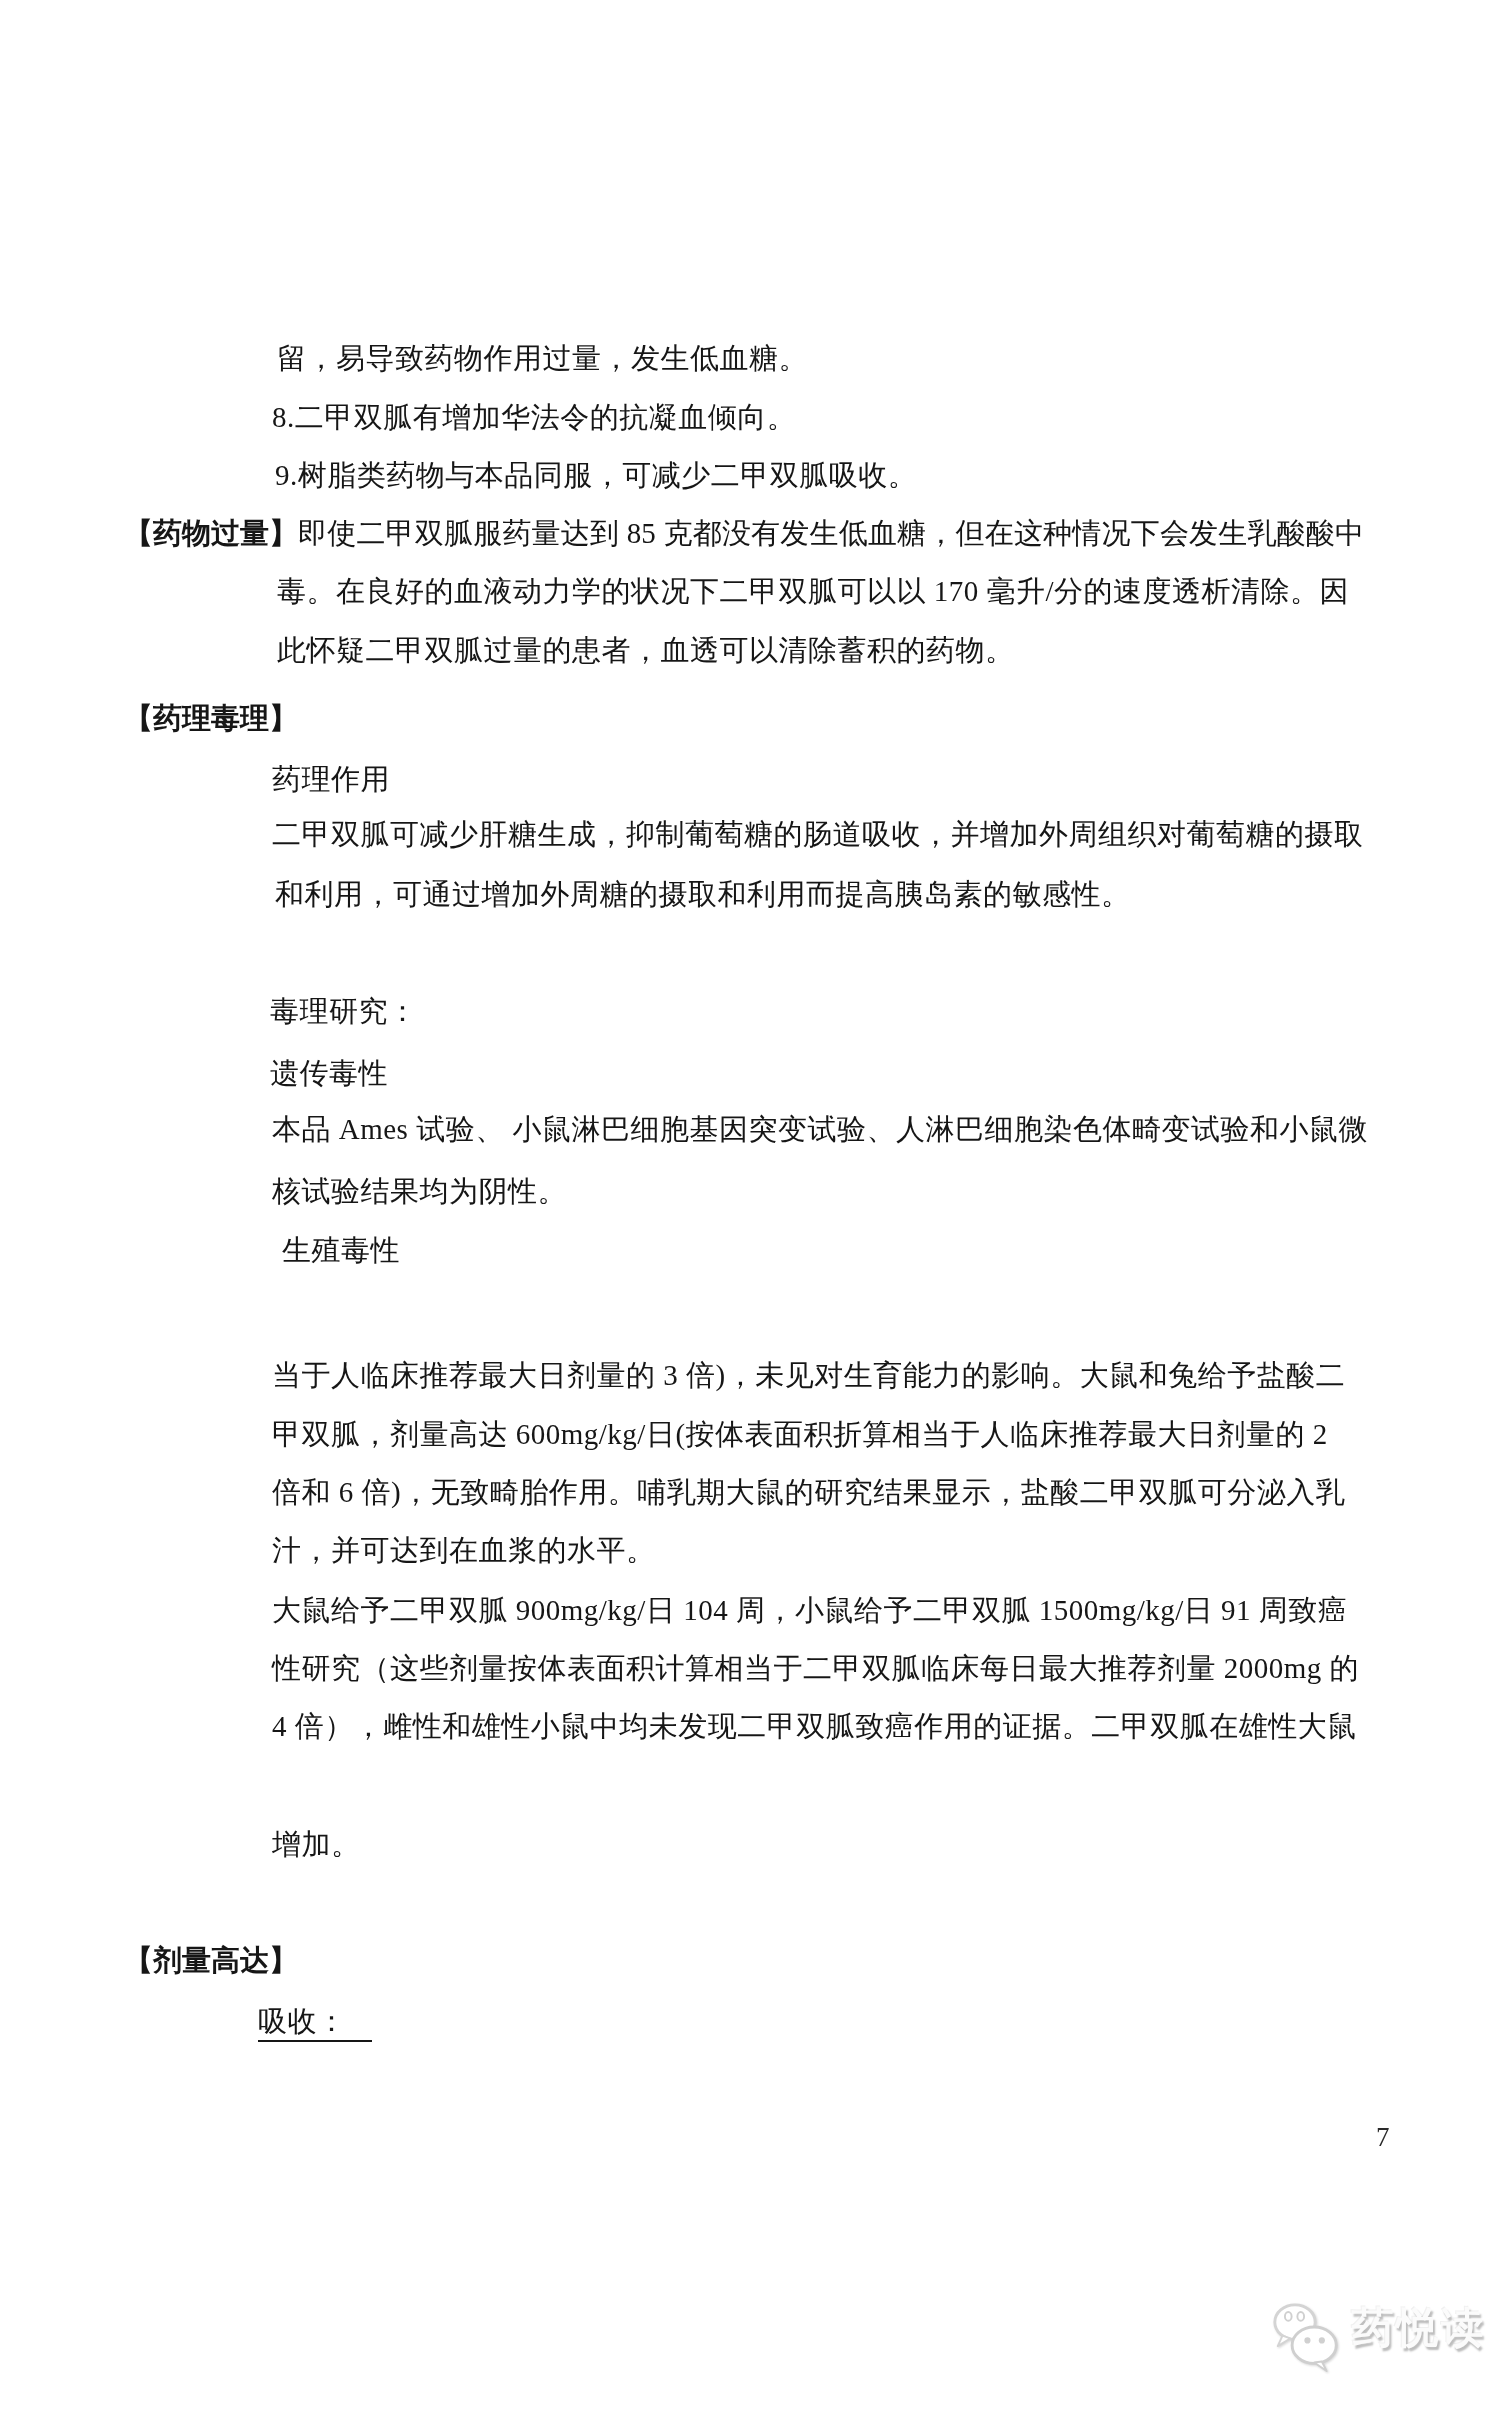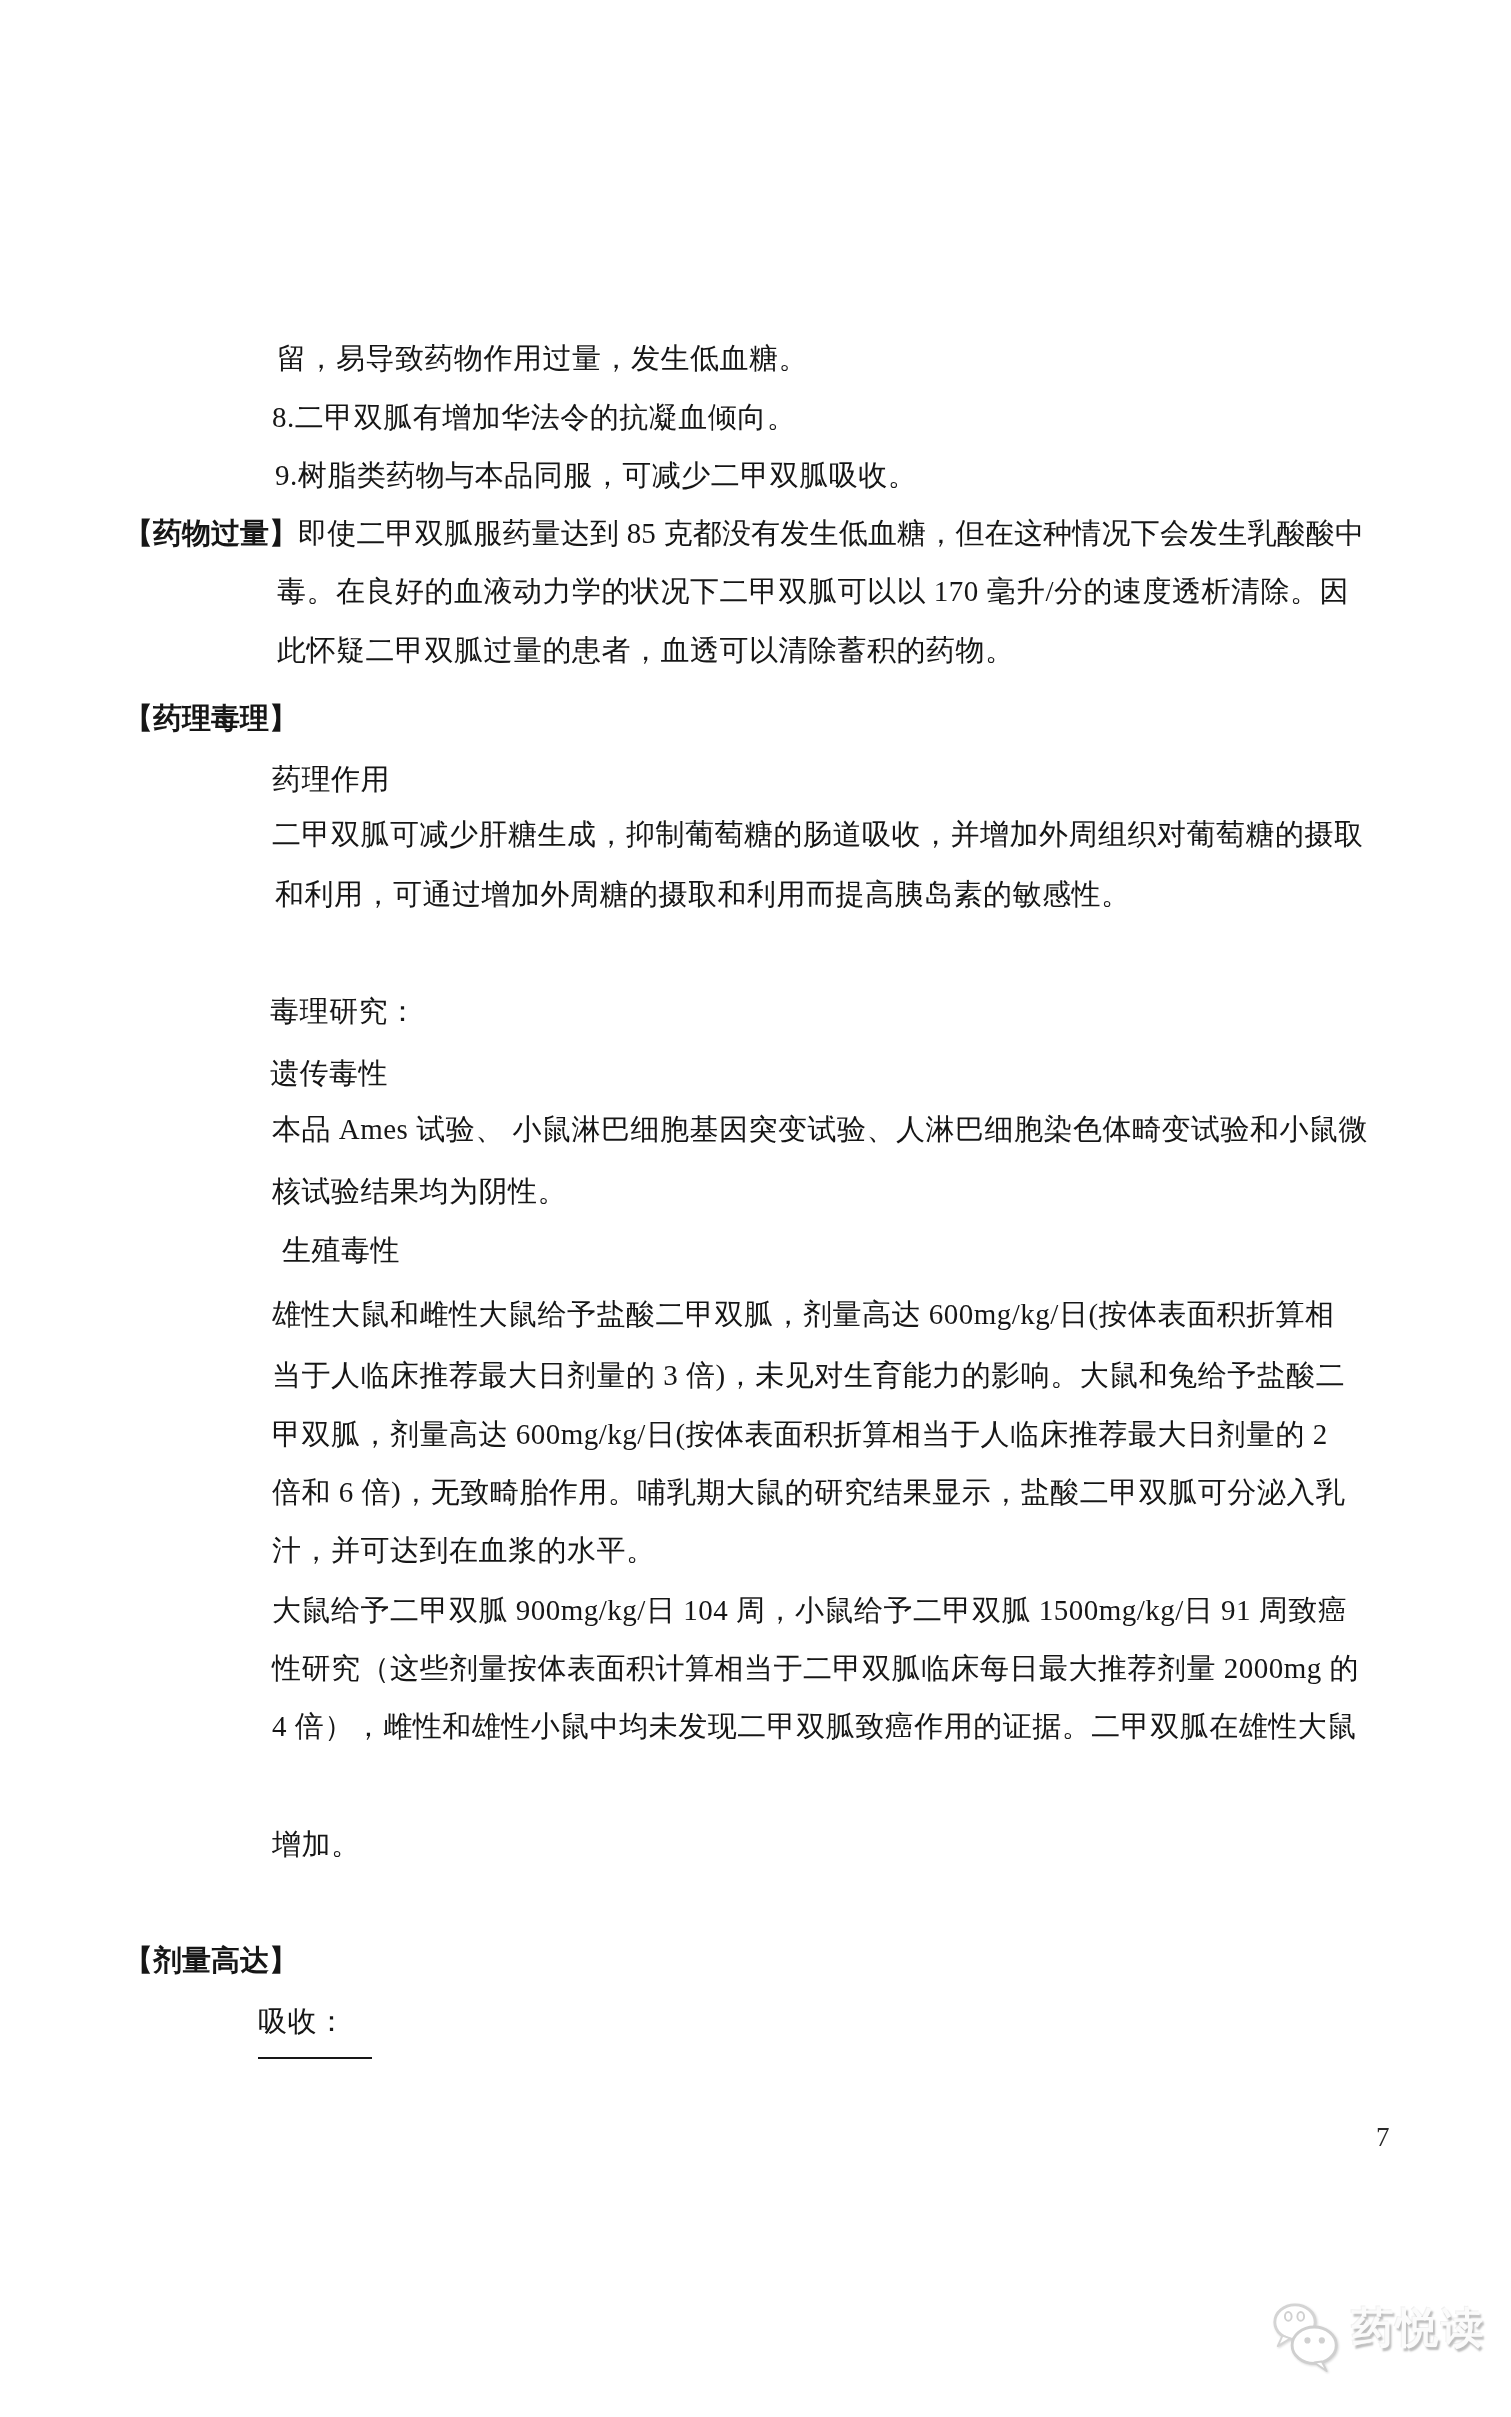--- a/index.html
+++ b/index.html
@@ -26,21 +26,21 @@
     letter-spacing:0;
     font-family:"DejaVu Sans","Liberation Sans",sans-serif;
   }
   .body-after-label{
     font-size:29px;
   }
   .underline-text{
     display:inline-block;
     border-bottom:2.9px solid #161616;
     padding-right:25px;
-    padding-bottom:18px;
+    padding-bottom:1px;
   }
   .pagenum{
     position:absolute;
     left:1376px;
     top:2122px;
     font-size:27px;
     color:#2a2a2a;
   }
   .watermark{
     position:absolute;
@@ -82,21 +82,20 @@
 
   <div class="line" style="left:272px;top:762px">药理作用</div>
   <div class="line" style="left:272px;top:817px">二甲双胍可减少肝糖生成，抑制葡萄糖的肠道吸收，并增加外周组织对葡萄糖的摄取</div>
   <div class="line" style="left:275px;top:877px">和利用，可通过增加外周糖的摄取和利用而提高胰岛素的敏感性。</div>
 
   <div class="line" style="left:270px;top:994px">毒理研究：</div>
   <div class="line" style="left:270px;top:1056px">遗传毒性</div>
   <div class="line" style="left:272px;top:1112px">本品 Ames 试验、 小鼠淋巴细胞基因突变试验、人淋巴细胞染色体畸变试验和小鼠微</div>
   <div class="line" style="left:272px;top:1174px">核试验结果均为阴性。</div>
   <div class="line" style="left:282px;top:1233px">生殖毒性</div>
-  <div class="line" style="left:272px;top:1297px">雄性大鼠和雌性大鼠给予盐酸二甲双胍，剂量高达 600mg/kg/日(按体表面积折算相</div>
   <div class="line" style="left:272px;top:1358px">当于人临床推荐最大日剂量的 3 倍)，未见对生育能力的影响。大鼠和兔给予盐酸二</div>
   <div class="line" style="left:272px;top:1417px">甲双胍，剂量高达 600mg/kg/日(按体表面积折算相当于人临床推荐最大日剂量的 2</div>
   <div class="line" style="left:272px;top:1475px">倍和 6 倍)，无致畸胎作用。哺乳期大鼠的研究结果显示，盐酸二甲双胍可分泌入乳</div>
   <div class="line" style="left:272px;top:1533px">汁，并可达到在血浆的水平。</div>
   <div class="line" style="left:272px;top:1593px">大鼠给予二甲双胍 900mg/kg/日 104 周，小鼠给予二甲双胍 1500mg/kg/日 91 周致癌</div>
   <div class="line" style="left:272px;top:1651px">性研究（这些剂量按体表面积计算相当于二甲双胍临床每日最大推荐剂量 2000mg 的</div>
   <div class="line" style="left:272px;top:1709px">4 倍），雌性和雄性小鼠中均未发现二甲双胍致癌作用的证据。二甲双胍在雄性大鼠</div>
   <div class="line" style="left:272px;top:1827px">增加。</div>
 
   <div class="line" style="left:124px;top:1943px"><span class="section-label">【剂量高达】</span></div>

